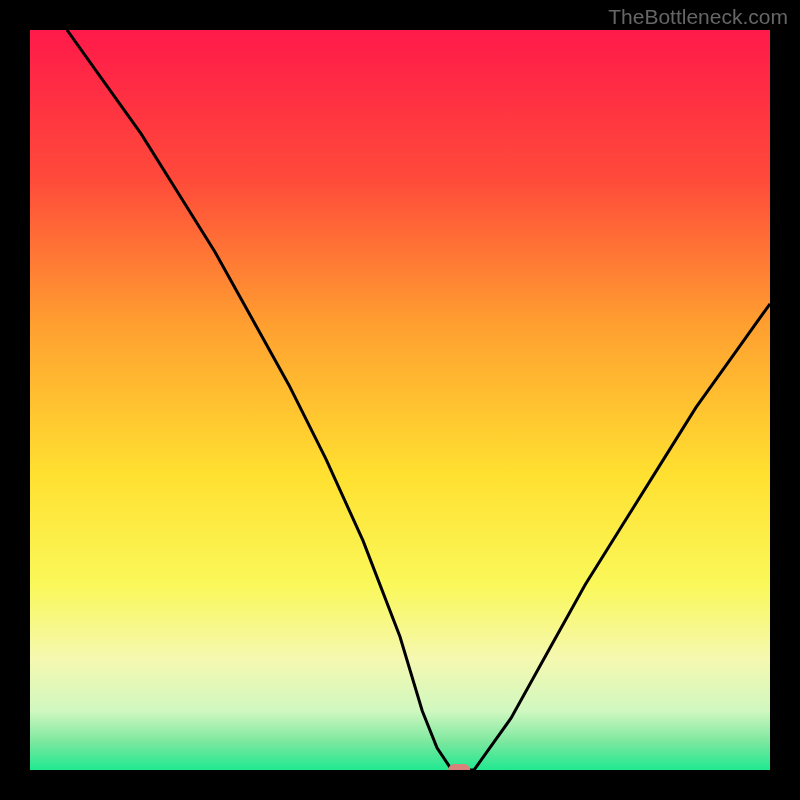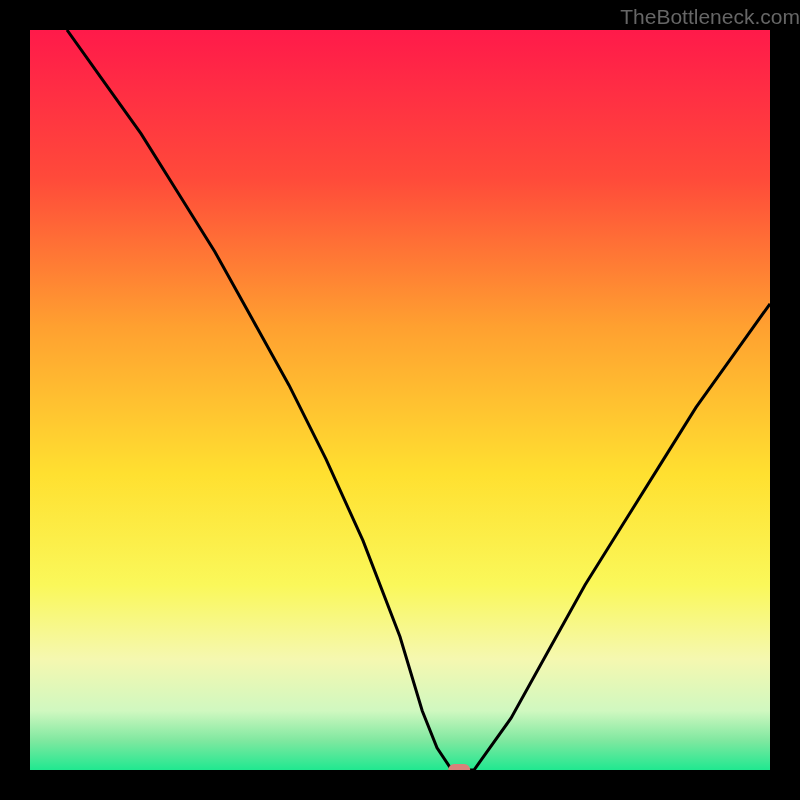--- a/index.html
+++ b/index.html
@@ -7,21 +7,21 @@
     padding: 0;
     width: 800px;
     height: 800px;
     background: #000;
     position: relative;
     overflow: hidden;
   }
   .watermark {
     position: absolute;
     top: 5px;
-    right: 0;
+    right: 12px;
     color: #666;
     font-family: Arial, sans-serif;
     font-size: 21px;
     z-index: 10;
   }
   .plot-area {
     position: absolute;
     left: 30px;
     top: 30px;
     width: 740px;

